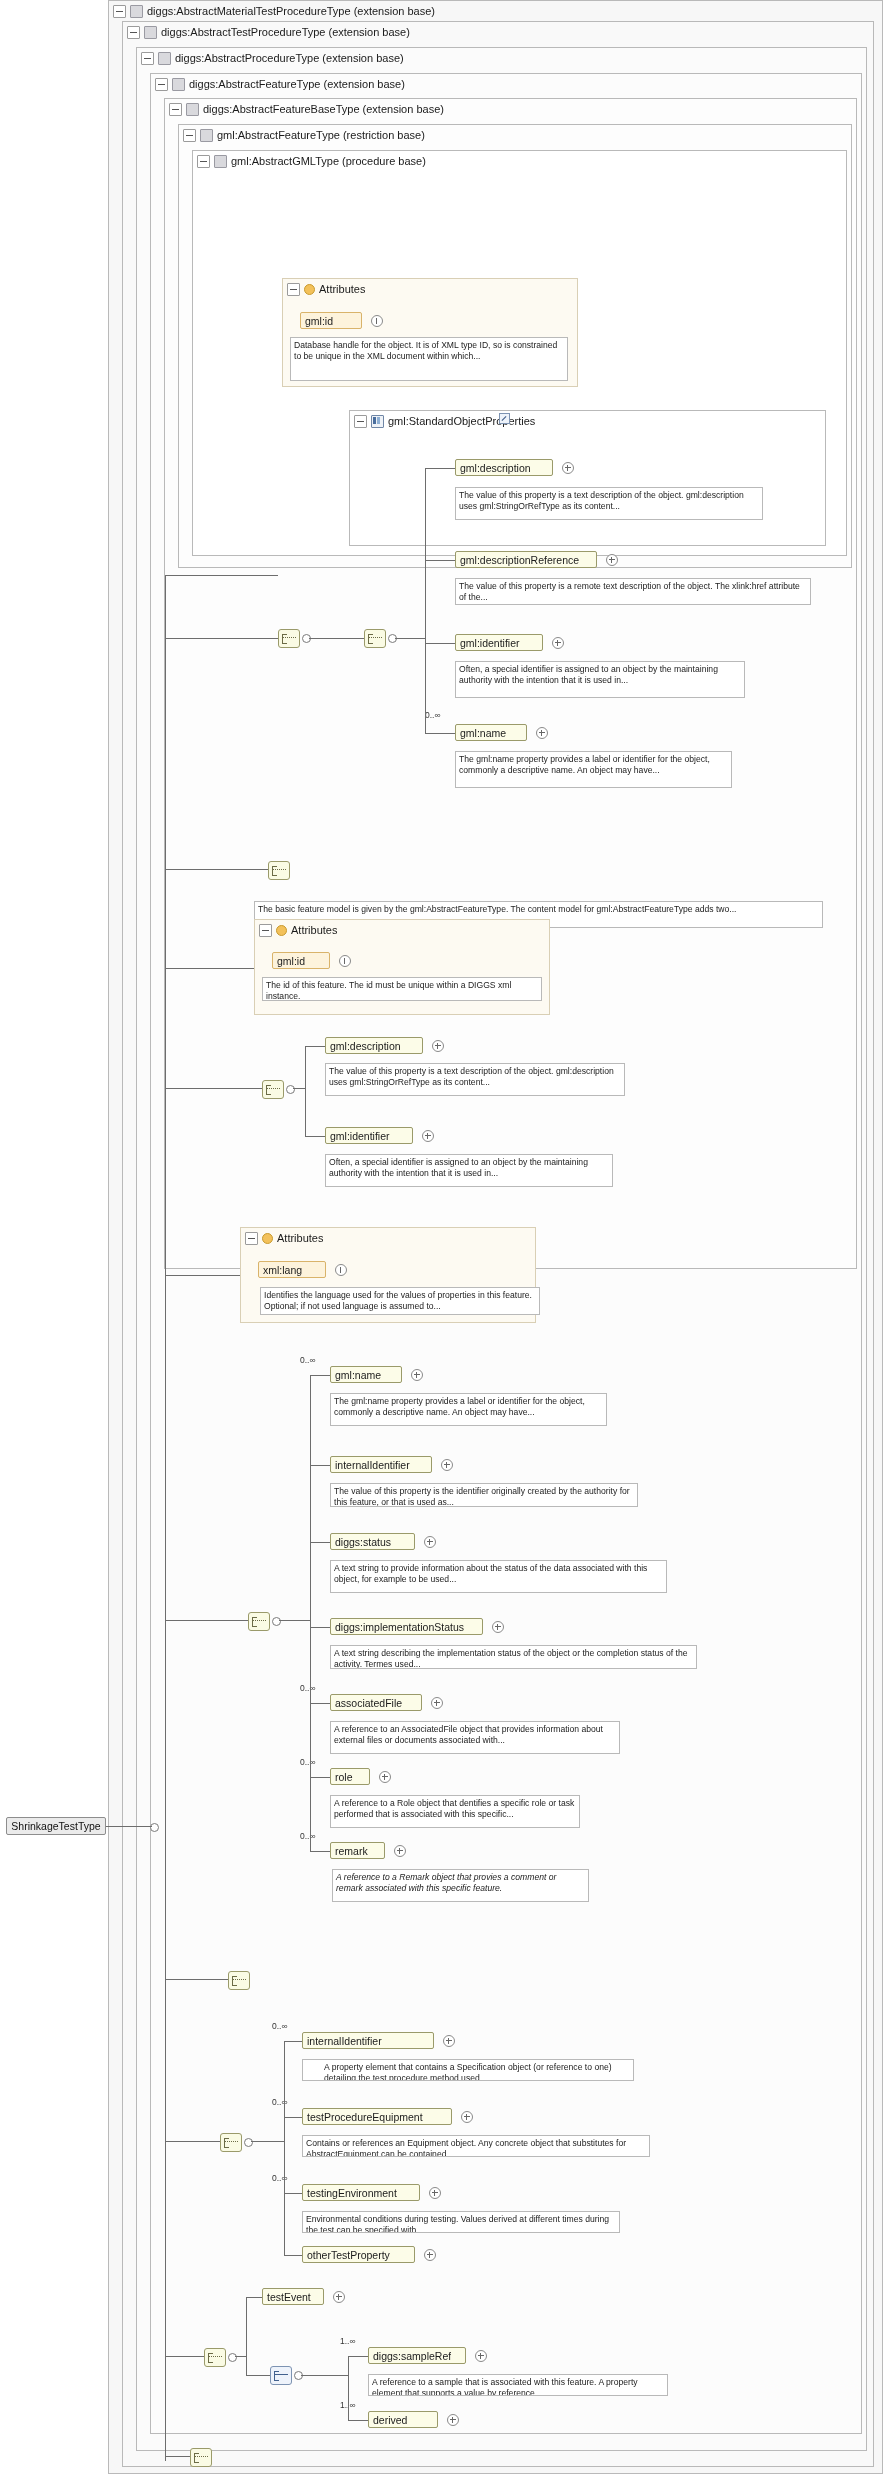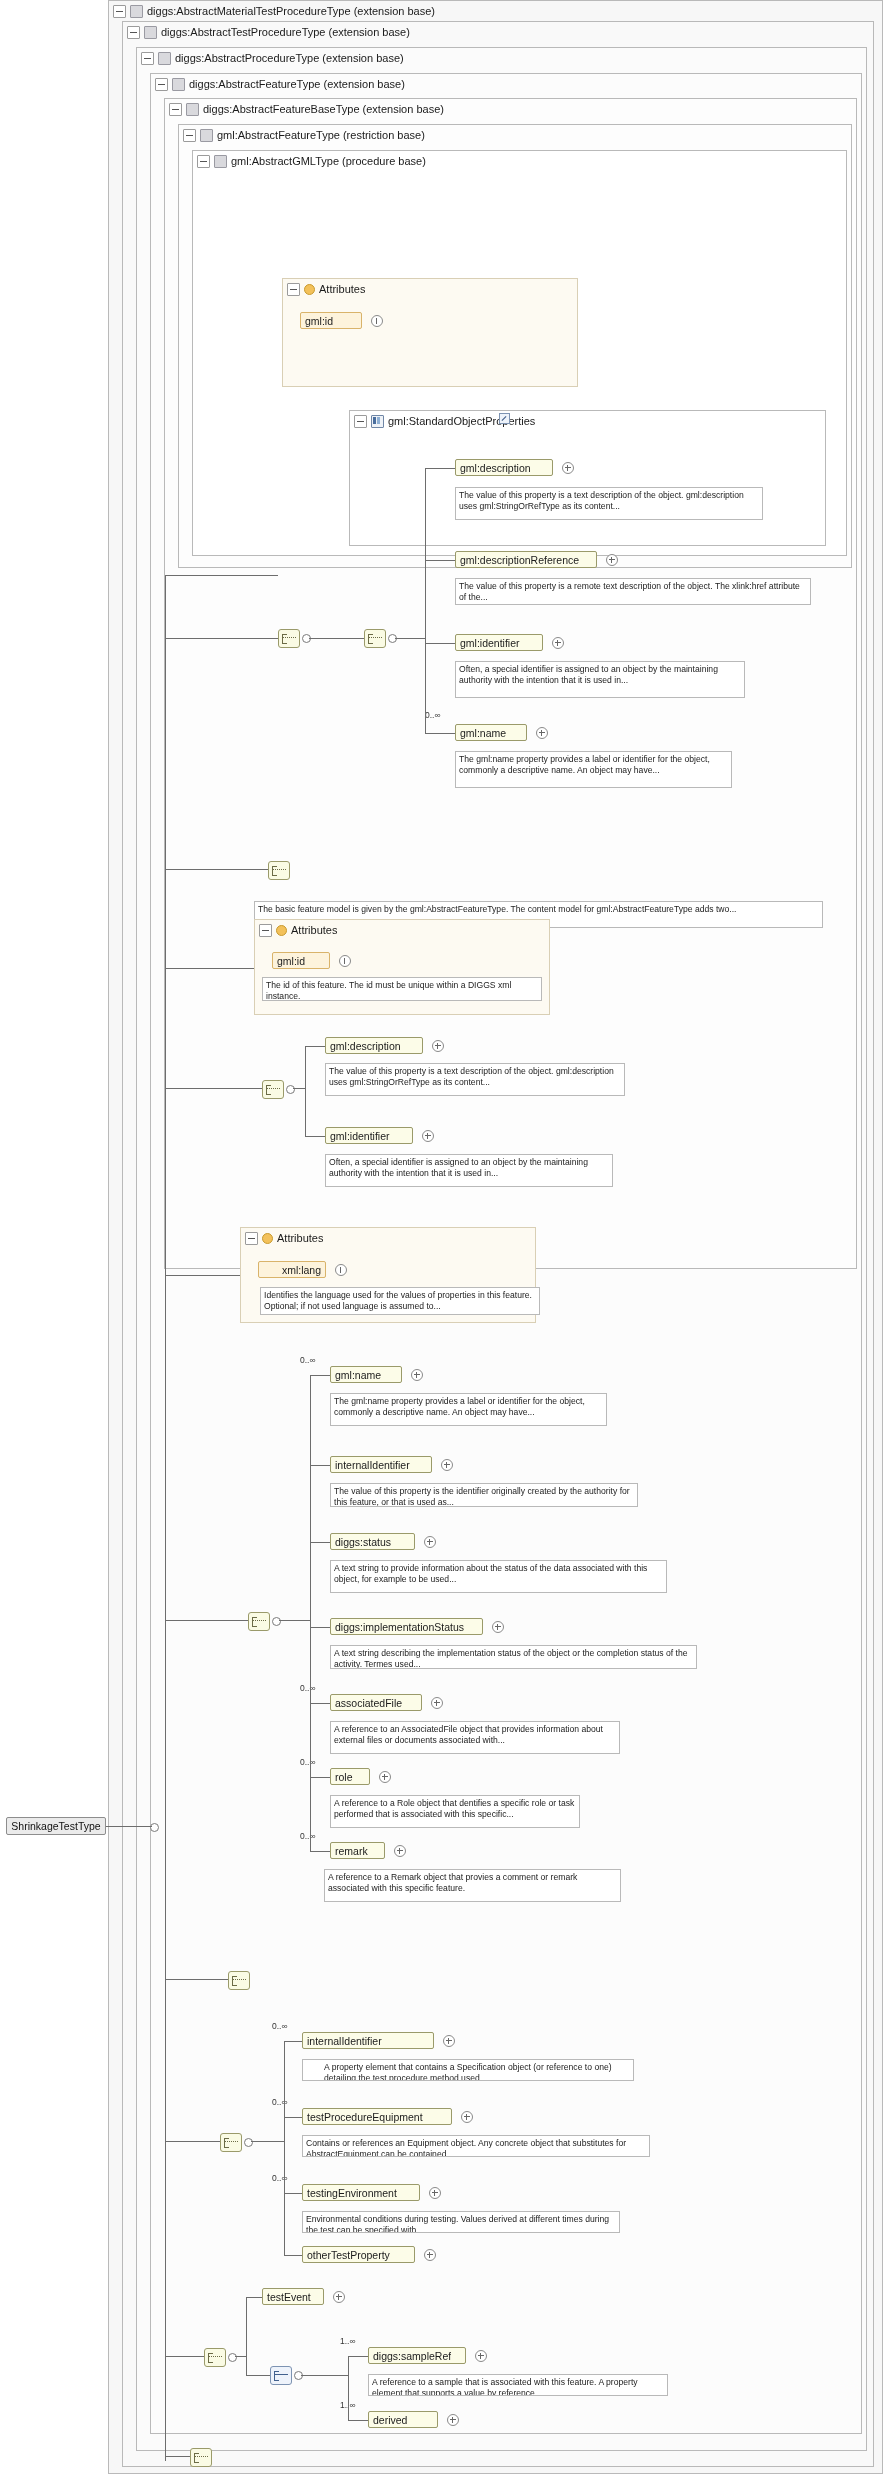--- a/index.html
+++ b/index.html
@@ -184,20 +184,21 @@
   <div class="frame" style="left:282px;top:278px;width:296px;height:109px;background:#fdfaf2;border-color:#d9cfb5;"></div>
   <div class="frame-hdr" style="left:284px;top:279px;">
     <span class="pm"></span>
     <span class="dotorange"></span>
     <span class="lbl">Attributes</span>
   </div>
   <div class="node attr" style="left:300px;top:312px;width:62px;">
     <span class="lbl">gml:id</span>
   </div>
   <span class="marker" style="position:absolute;left:367px;top:315px;"></span>
+  <div class="doc" style="left:290px;top:337px;width:278px;height:44px;">Database handle for the object. It is of XML type ID, so is constrained to be unique in the XML document within which...</div>
 
   <div class="frame" style="left:349px;top:410px;width:477px;height:136px;background:#ffffff;border-color:#b9b9b9;"></div>
   <div class="frame-hdr" style="left:351px;top:411px;">
     <span class="pm"></span>
     <span class="ticon seq"></span>
     <span class="lbl">gml:StandardObjectProperties</span>
   </div>
   <span class="extarrow" style="left:499px;top:413px;"></span>
 
   <div class="comp" style="left:278px;top:629px;"></div>
@@ -260,21 +261,21 @@
   </div>
   <span class="marker plus" style="position:absolute;left:418px;top:1130px;"></span>
   <div class="doc" style="left:325px;top:1154px;width:288px;height:33px;">Often, a special identifier is assigned to an object by the maintaining authority with the intention that it is used in...</div>
 
   <div class="frame" style="left:240px;top:1227px;width:296px;height:96px;background:#fdfaf2;border-color:#d9cfb5;"></div>
   <div class="frame-hdr" style="left:242px;top:1228px;">
     <span class="pm"></span>
     <span class="dotorange"></span>
     <span class="lbl">Attributes</span>
   </div>
-  <div class="node attr" style="left:258px;top:1261px;width:68px;justify-content:flex-end;">
+  <div class="node attr" style="left:258px;top:1261px;width:68px;">
     <span class="lbl">xml:lang</span>
   </div>
   <span class="marker" style="position:absolute;left:331px;top:1264px;"></span>
   <div class="doc" style="left:248px;top:1287px;width:280px;height:28px;margin-left:12px;">Identifies the language used for the values of properties in this feature. Optional; if not used language is assumed to...</div>
 
   <div class="comp" style="left:248px;top:1612px;"></div>
   <span class="cdot" style="left:272px;top:1617px;"></span>
 
   <span class="occ" style="left:300px;top:1355px;">0..∞</span>
   <div class="node" style="left:330px;top:1366px;width:72px;">
@@ -313,21 +314,21 @@
     <span class="lbl">role</span>
   </div>
   <span class="marker plus" style="position:absolute;left:375px;top:1771px;"></span>
   <div class="doc" style="left:330px;top:1795px;width:250px;height:33px;">A reference to a Role object that dentifies a specific role or task performed that is associated with this specific...</div>
 
   <span class="occ" style="left:300px;top:1831px;">0..∞</span>
   <div class="node" style="left:330px;top:1842px;width:55px;">
     <span class="lbl">remark</span>
   </div>
   <span class="marker plus" style="position:absolute;left:390px;top:1845px;"></span>
-  <div class="doc" style="left:324px;top:1869px;width:297px;height:33px;">A reference to a Remark object that provies a comment or remark associated with this specific feature.</div>
+  <div class="doc" style="left:332px;top:1869px;width:257px;height:33px;font-style:italic;">A reference to a Remark object that provies a comment or remark associated with this specific feature.</div>
 
   <div class="comp" style="left:228px;top:1971px;"></div>
 
   <div class="comp" style="left:220px;top:2133px;"></div>
   <span class="cdot" style="left:244px;top:2138px;"></span>
 
   <span class="occ" style="left:272px;top:2021px;">0..∞</span>
   <div class="node" style="left:302px;top:2032px;width:132px;">
     <span class="lbl">internalIdentifier</span>
   </div>

